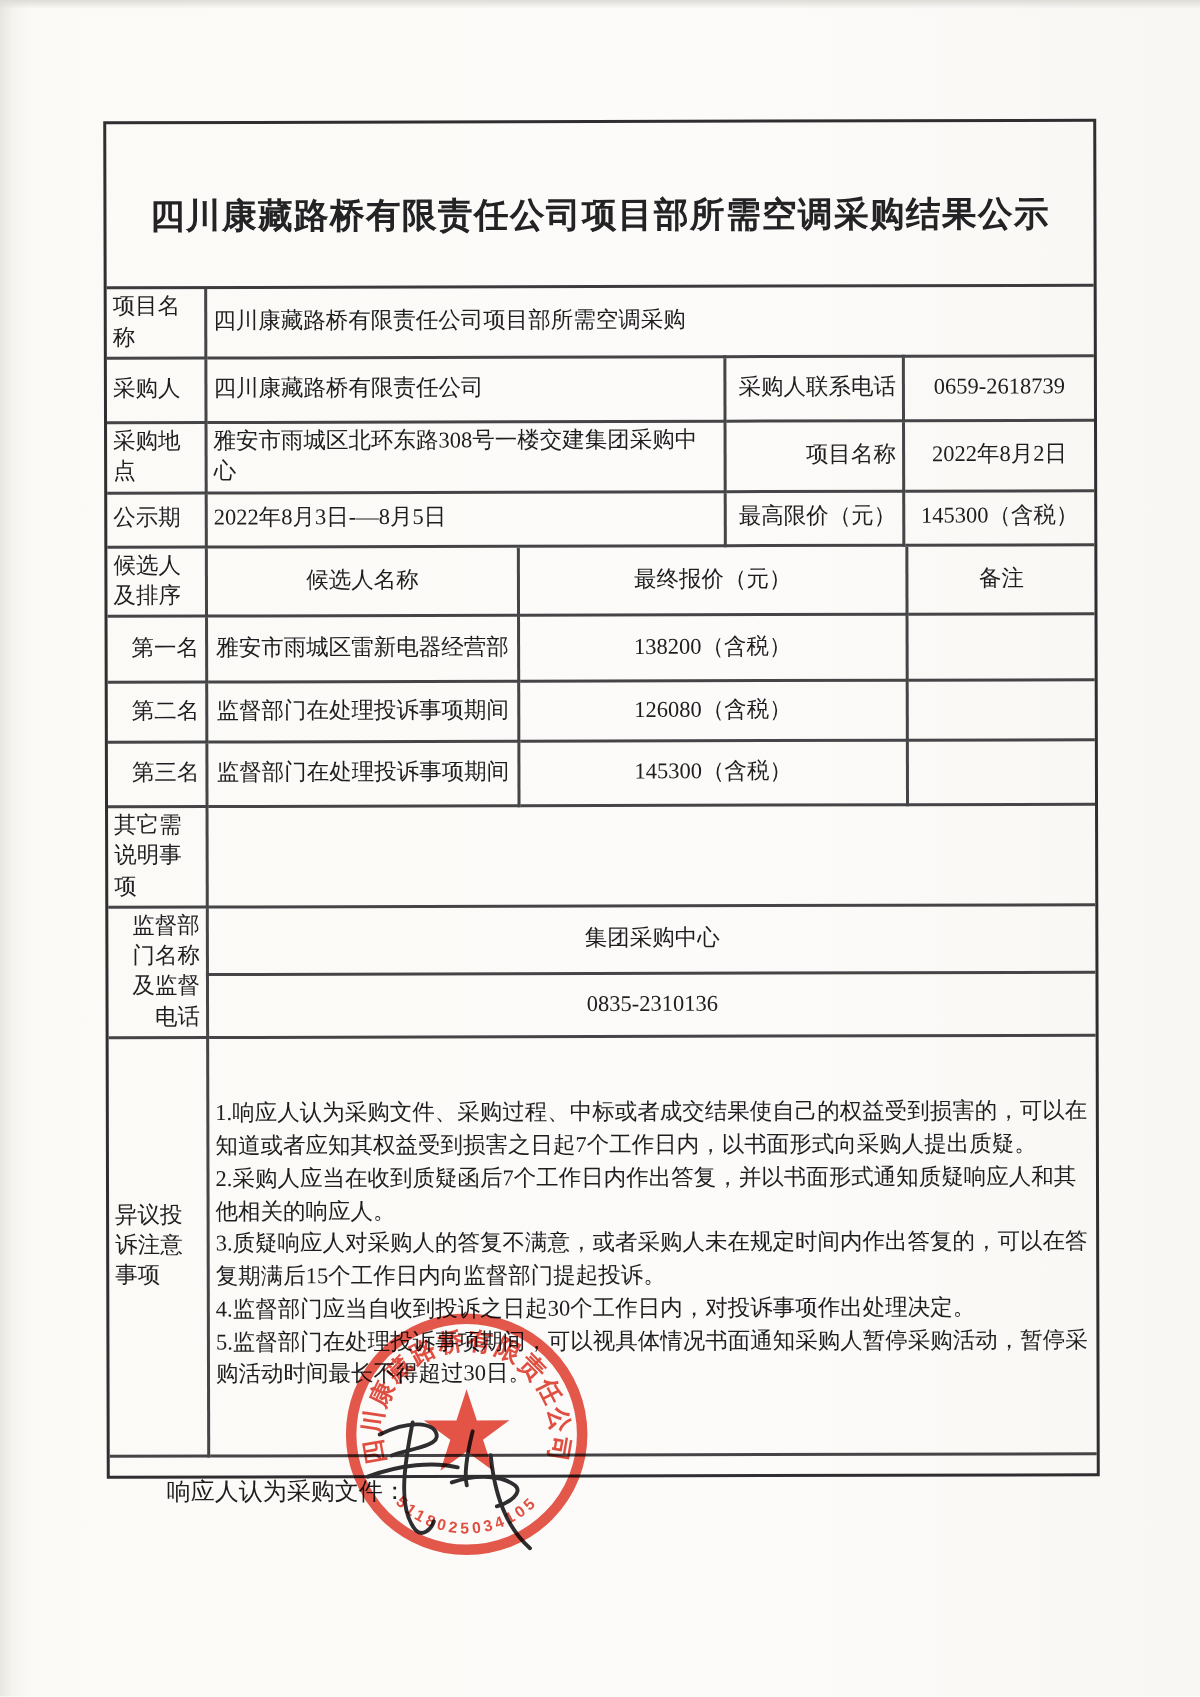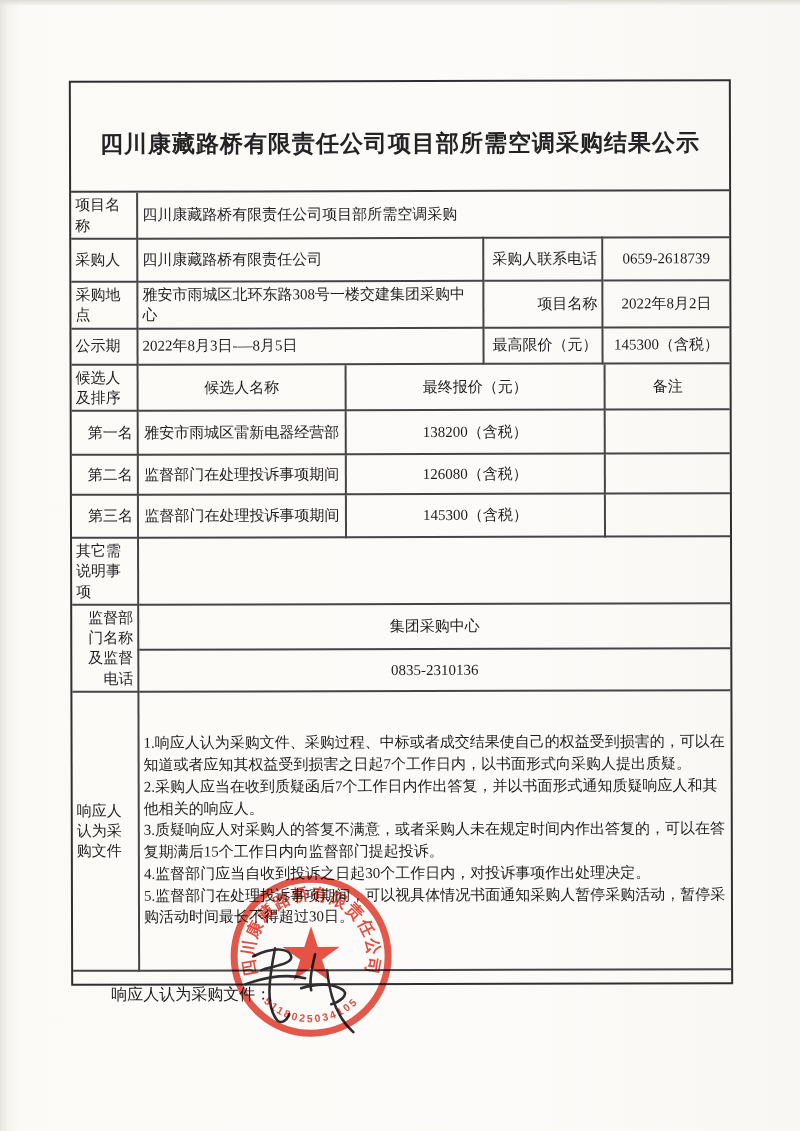--- a/index.html
+++ b/index.html
@@ -155,21 +155,21 @@
   </tbody>
     </table>
 
   <table class="t">
     <colgroup>
         <col style="width:66px">
         <col style="width:592px">
       </colgroup>
     <tbody>
         <tr class="h278">
-      <td class="lbl">响应人认为采购文件</td>
+      <td class="lbl">异议投诉注意事项</td>
       <td class="notes-cell">
         <p class="notes-line">1.响应人认为采购文件、采购过程、中标或者成交结果使自己的权益受到损害的，可以在知道或者应知其权益受到损害之日起7个工作日内，以书面形式向采购人提出质疑。</p>
         <p class="notes-line">2.采购人应当在收到质疑函后7个工作日内作出答复，并以书面形式通知质疑响应人和其他相关的响应人。</p>
         <p class="notes-line">3.质疑响应人对采购人的答复不满意，或者采购人未在规定时间内作出答复的，可以在答复期满后15个工作日内向监督部门提起投诉。</p>
         <p class="notes-line">4.监督部门应当自收到投诉之日起30个工作日内，对投诉事项作出处理决定。</p>
         <p class="notes-line">5.监督部门在处理投诉事项期间，可以视具体情况书面通知采购人暂停采购活动，暂停采购活动时间最长不得超过30日。</p>
       </td>
     </tr>
   </tbody>
     </table>

